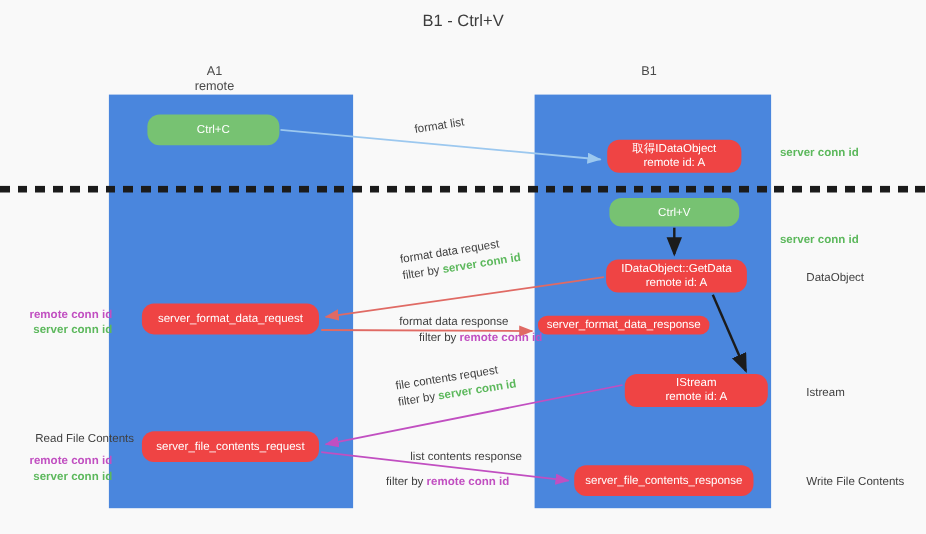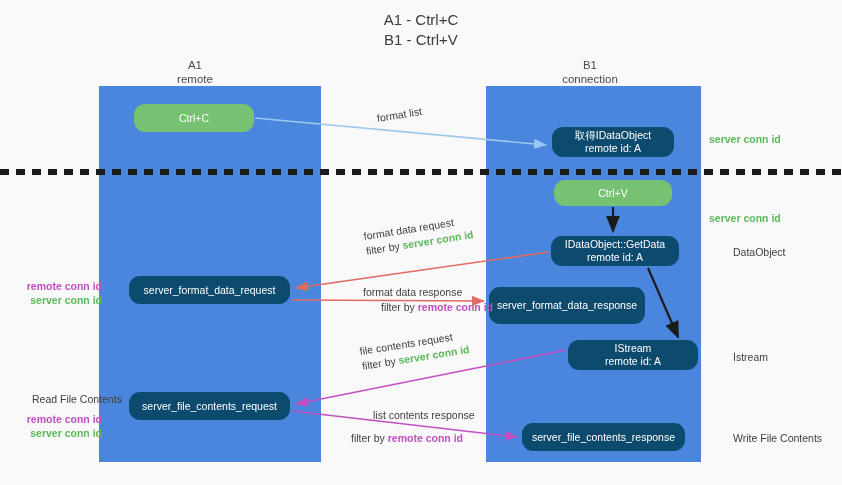--- a/index.html
+++ b/index.html
@@ -40,28 +40,28 @@
 
   
   .box{
     box-sizing:border-box;
     display:flex;align-items:center;justify-content:center;
     text-align:center;color:#ffffff;font-size:10.5px;line-height:13px;
     padding:2px 4px;
     border-radius:11px;
   }
   .box.green{background:#77c272;}
-  .box.orange{background:#0c4a6e;}
+  .box.orange{background:#ef4444;}
 
   #box-ctrlc{left:134px;top:104px;width:120px;height:28px;}
   #box-getdataobject{left:552px;top:127px;width:122px;height:30px;}
   #box-ctrlv{left:554px;top:180px;width:118px;height:26px;}
   #box-getdata{left:551px;top:236px;width:128px;height:30px;}
   #box-sfdreq{left:129px;top:276px;width:161px;height:28px;}
-  #box-sfdresp{left:489px;top:287px;width:156px;height:37px;}
+  #box-sfdresp{left:489px;top:287px;width:156px;height:17px;}
   #box-istream{left:568px;top:340px;width:130px;height:30px;}
   #box-sfcreq{left:129px;top:392px;width:161px;height:28px;}
   #box-sfcresp{left:522px;top:423px;width:163px;height:28px;text-align:right;}
 
   
   .edge-label{
     font-size:10.5px;line-height:15px;color:#3f3f3f;white-space:nowrap;
   }
   .edge-label .green-id{color:#5cb85c;font-weight:bold;}
   .edge-label .mag-id{color:#c14fc1;font-weight:bold;}
@@ -91,31 +91,29 @@
 
   svg#wires{position:absolute;left:0;top:0;width:842px;height:485px;
             pointer-events:none;overflow:visible;}
 </style>
 </head>
 <body>
 
 <div id="stage">
 
   <div class="abs" id="title">
-    <div>A1 - Ctrl+C</div>
     <div>B1 - Ctrl+V</div>
   </div>
 
   <div class="abs col-head" id="head-a1">
     <div>A1</div>
     <div>remote</div>
   </div>
   <div class="abs col-head" id="head-b1">
     <div>B1</div>
-    <div>connection</div>
   </div>
 
   <div class="abs lane" id="lane-a1"></div>
   <div class="abs lane" id="lane-b1"></div>
 
   <svg id="wires">
     <defs>
       <marker id="ah-blue" markerWidth="9" markerHeight="9" refX="7.5" refY="3.2" orient="auto">
         <path d="M0,0 L8,3.2 L0,6.4 z" fill="#9cc8ef"></path>
       </marker>

